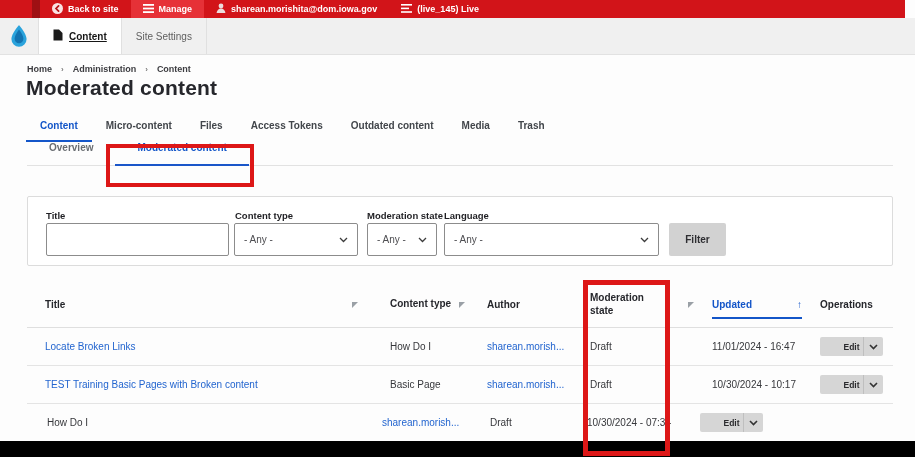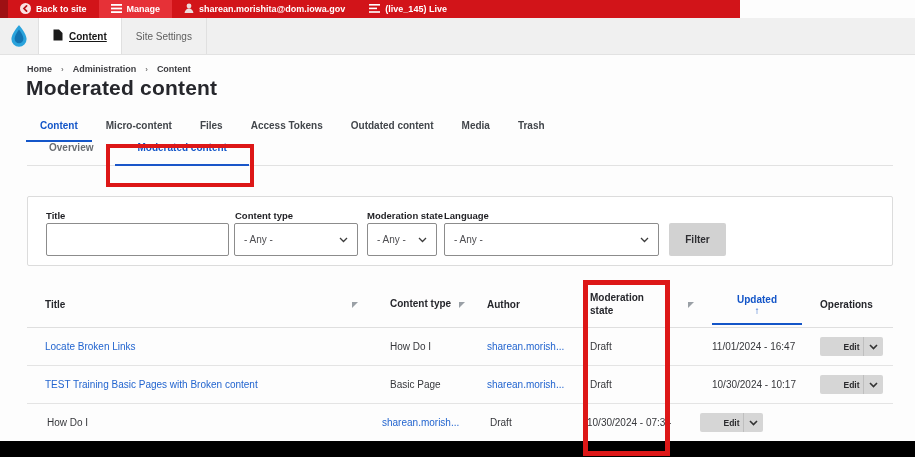--- a/index.html
+++ b/index.html
@@ -3,22 +3,22 @@
 <meta charset="utf-8">
 <style>
   * { box-sizing: border-box; }
   html,body { margin:0; padding:0; }
   body {
     width:915px; height:457px; position:relative; overflow:hidden;
     font-family:"Liberation Sans", sans-serif; background:#fdfdfd;
   }
 
   
-  .admin-bar{ position:absolute; top:0; left:0; width:740px; height:18px;
-    background:#d21419; display:flex; align-items:stretch; color:#fff; }
+  .admin-bar{ position:absolute; top:0; left:0; width:905px; height:18px;
+    background:#d21419; display:flex; align-items:stretch; color:#fff;padding-left:32px; }
   .admin-edge{ width:8px; background:#9e1013; }
   .bar-item{ display:flex; align-items:center; gap:5px; padding:0 12px;
     font-size:9px; font-weight:bold; white-space:nowrap; cursor:pointer; }
   .bar-item.manage{ background:#e63137; }
 
   
   .toolbar{ position:absolute; top:18px; left:0; width:915px; height:37px;
     background:#f0f0f0; border-bottom:1px solid #e2e2e2; display:flex; align-items:stretch; }
   .logo-cell{ width:38px; display:flex; align-items:center; justify-content:center; cursor:pointer; }
   .tool-item{ display:flex; align-items:center; gap:6px; padding:0 14px;
@@ -67,21 +67,21 @@
   .thead{ height:46px; border-bottom:1px solid #dfdfdf; font-size:10px; font-weight:bold; color:#26272c; }
   .th{ display:flex; align-items:center; }
   .th-title{ padding-left:18px; justify-content:space-between; padding-right:12px; }
   .th-content{ padding-left:20px; justify-content:space-between; padding-right:10px; }
   .th-content .hl, .th-moderation .hl{ width:62px; line-height:1.25; }
   .th-author{ padding-left:12px; }
   .th-moderation{ padding-left:15px; justify-content:space-between; padding-right:6px; }
   .th-updated{ padding-left:12px; }
   .updated-wrap{ display:flex; align-items:center; justify-content:space-between;
     width:90px; padding-bottom:7px; margin-top:9px; border-bottom:2px solid #1355c8;
-    color:#1355c8; cursor:pointer;flex-direction:column; }
+    color:#1355c8; cursor:pointer; }
   .sort-tri{ width:0; height:0; border-top:6px solid #9aa0a6; border-right:6px solid transparent; }
 
   .trow{ height:38px; border-bottom:1px solid #e4e4e4; font-size:10px; color:#36373b; align-items:center; }
   .td{ display:flex; align-items:center; }
   .td-title{ padding-left:18px; }
   .td-content{ padding-left:20px; }
   .td-author{ padding-left:12px; }
   .td-moderation{ padding-left:15px; }
   .td-updated{ padding-left:12px; }
   .updated-text{ width:86px; line-height:1.35; }

